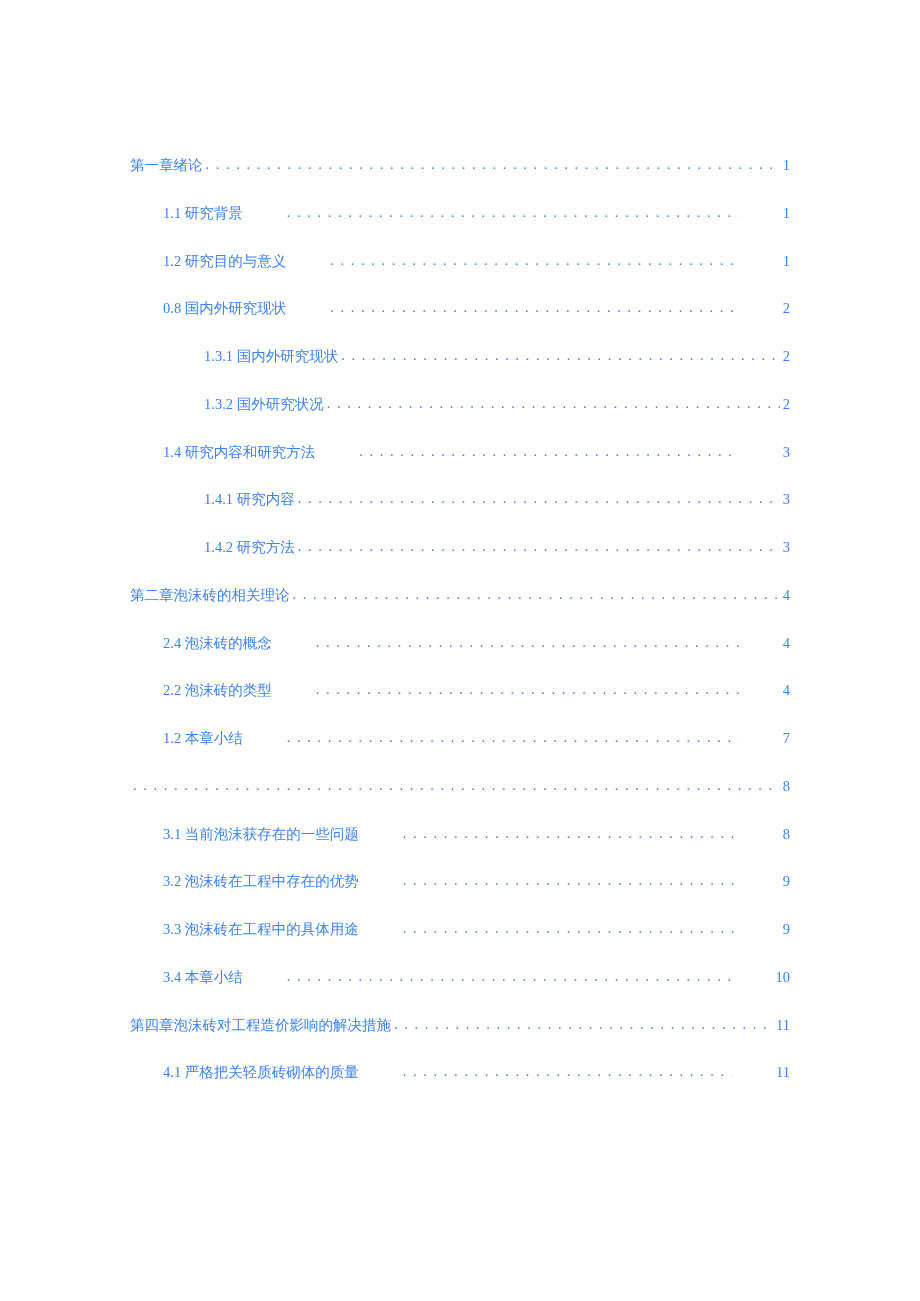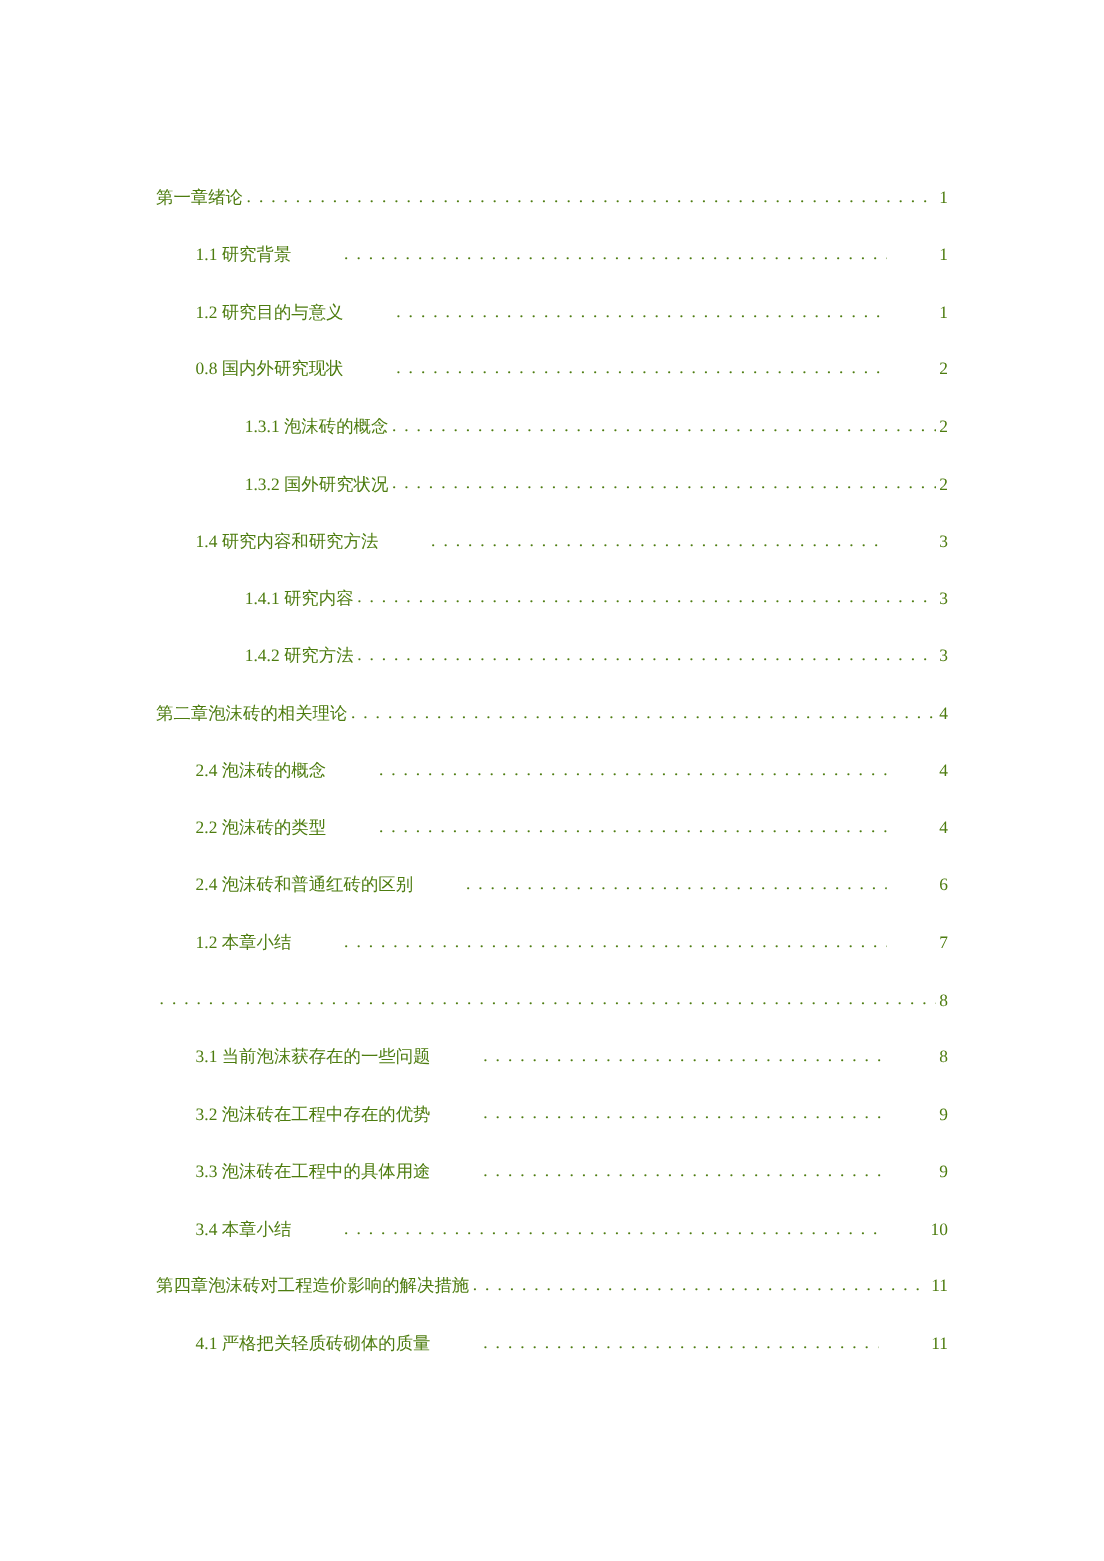--- a/index.html
+++ b/index.html
@@ -12,21 +12,21 @@
       height: 1301px;
       background: #ffffff;
       font-family: "SimSun", "宋体", serif;
       padding: 155px 130px 0 130px;
     }
     .toc-entry {
       display: flex;
       align-items: center;
       margin-bottom: 26px;
       font-size: 14.5px;
-      color: #4d7c0f;
+      color: #3b82f6;
       line-height: 1.5;
     }
     .toc-label {
       white-space: nowrap;
       flex-shrink: 0;
     }
     .toc-dots {
       flex-grow: 1;
       overflow: hidden;
       white-space: nowrap;
@@ -71,21 +71,21 @@
       <span class="toc-label">1.2  研究目的与意义</span>
       <span class="toc-dots"></span>
       <span class="toc-page">1</span>
     </div>
     <div class="toc-entry level-1">
       <span class="toc-label">0.8  国内外研究现状</span>
       <span class="toc-dots"></span>
       <span class="toc-page">2</span>
     </div>
     <div class="toc-entry level-2">
-      <span class="toc-label">1.3.1  泡沫砖的概念</span>
+      <span class="toc-label">1.3.1  国内外研究现状</span>
       <span class="toc-dots"></span>
       <span class="toc-page">2</span>
     </div>
     <div class="toc-entry level-2">
       <span class="toc-label">1.3.2  国外研究状况</span>
       <span class="toc-dots"></span>
       <span class="toc-page">2</span>
     </div>
     <div class="toc-entry level-1">
       <span class="toc-label">1.4  研究内容和研究方法</span>
@@ -109,25 +109,20 @@
     </div>
     <div class="toc-entry level-1">
       <span class="toc-label">2.4  泡沫砖的概念</span>
       <span class="toc-dots"></span>
       <span class="toc-page">4</span>
     </div>
     <div class="toc-entry level-1">
       <span class="toc-label">2.2  泡沫砖的类型</span>
       <span class="toc-dots"></span>
       <span class="toc-page">4</span>
-    </div>
-    <div class="toc-entry level-1">
-      <span class="toc-label">2.4  泡沫砖和普通红砖的区别</span>
-      <span class="toc-dots"></span>
-      <span class="toc-page">6</span>
     </div>
     <div class="toc-entry level-1">
       <span class="toc-label">1.2  本章小结</span>
       <span class="toc-dots"></span>
       <span class="toc-page">7</span>
     </div>
     <div class="toc-entry level-0">
       <span class="toc-dots"></span>
       <span class="toc-page">8</span>
     </div>

